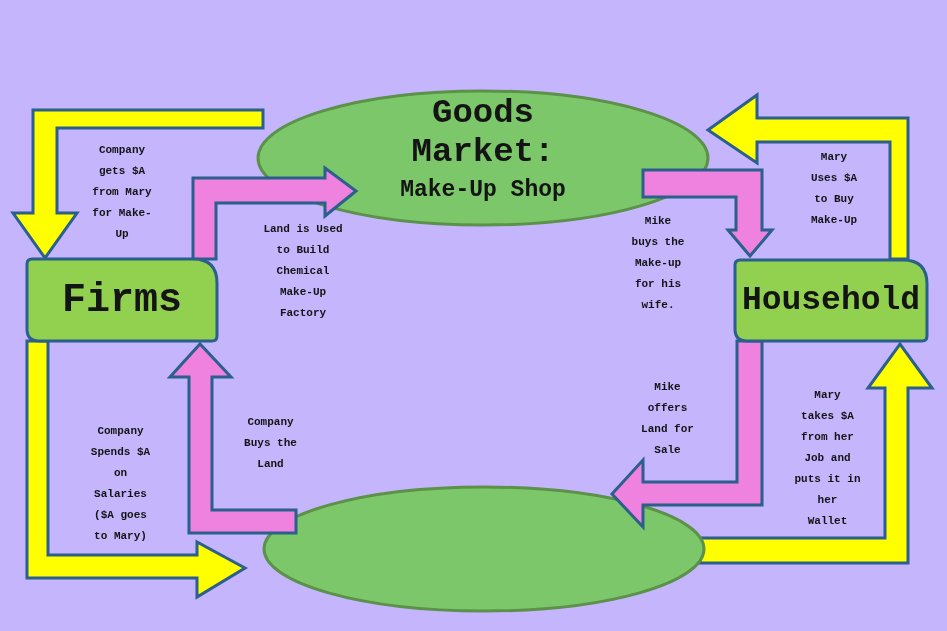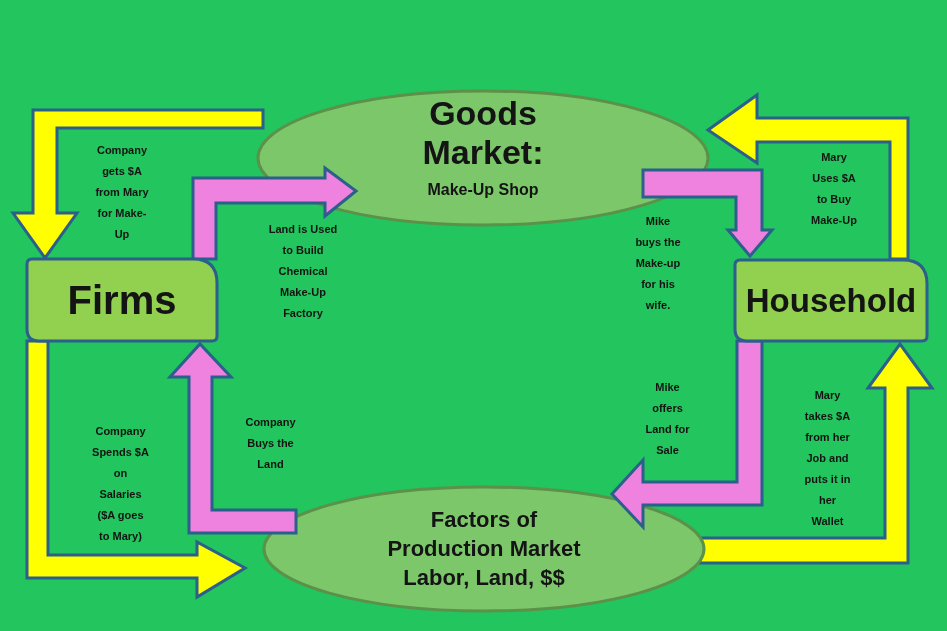--- a/index.html
+++ b/index.html
@@ -1,31 +1,31 @@
 <!DOCTYPE html>
 <html><head>
 <meta charset="utf-8">
 <style>
   html,body { margin:0; padding:0; background:#fff; }
   #stage {
     position:relative; width:947px; height:631px;
-    background:#22c55e; overflow:hidden;
-    font-family:Liberation Sans, sans-serif;
+    background:#c4b5fd; overflow:hidden;
+    font-family:Liberation Mono, monospace;
   }
   #arrows-svg { position:absolute; left:0; top:0; }
   .yellow-arrow { fill:#FFFF00; stroke:#2B5F8C; stroke-width:3; stroke-linejoin:miter; }
   .pink-arrow   { fill:#EE82DE; stroke:#2B5F8C; stroke-width:3; stroke-linejoin:miter; }
   .ellipse-node { fill:#7DC76B; stroke:#5C9149; stroke-width:3; }
   .box-node     { fill:#92D050; stroke:#2B5F8C; stroke-width:3; }
 
   .txt { position:absolute; color:#141414; font-weight:bold; text-align:center; }
   .flow-label { font-size:11px; line-height:21px; white-space:pre-line; }
 
   #goods-title    { left:333px; top:94px;  width:300px; font-size:34px; line-height:39px; white-space:pre-line; }
-  #goods-subtitle { left:333px; top:177px; width:300px; font-size:16px; line-height:26px; }
+  #goods-subtitle { left:333px; top:177px; width:300px; font-size:23px; line-height:26px; }
   #factors-label  { left:334px; top:505px; width:300px; font-size:22px; line-height:29px; white-space:pre-line; }
 
   #firms-label     { left:27px;  top:259px; width:190px; height:82px; font-size:40px;
                      display:flex; align-items:center; justify-content:center; }
   #household-label { left:735px; top:260px; width:192px; height:81px; font-size:33px;
                      display:flex; align-items:center; justify-content:center; }
 
   #label-company-gets   { left:52px;  top:140px; width:140px; }
   #label-land-used      { left:218px; top:219px; width:170px; }
   #label-mike-buys      { left:594px; top:211px; width:128px; }
@@ -55,23 +55,20 @@
     <polygon class="pink-arrow" points="296,533 189,533 189,377 170,377 200,344 231,377 212,377 212,510 296,510"></polygon>
     <polygon class="pink-arrow" points="737,341 737,482 643,482 643,460 612,494 643,527 643,505 762,505 762,341"></polygon>
 
     <path class="box-node" d="M 32,259 H 193 Q 217,259 217,283 V 336 Q 217,341 212,341 H 39 Q 27,341 27,329 V 264 Q 27,259 32,259 Z"></path>
     <path class="box-node" d="M 740,260 H 903 Q 927,260 927,284 V 336 Q 927,341 922,341 H 747 Q 735,341 735,329 V 265 Q 735,260 740,260 Z"></path>
   </svg>
 
   <div class="txt" id="goods-title">Goods
 Market:</div>
   <div class="txt" id="goods-subtitle">Make-Up Shop</div>
-  <div class="txt" id="factors-label">Factors of
-Production Market
-Labor, Land, $$</div>
   <div class="txt" id="household-label">Household</div>
   <div class="txt" id="firms-label">Firms</div>
 
   <div class="txt flow-label" id="label-company-gets">Company
 gets $A
 from Mary
 for Make-
 Up</div>
   <div class="txt flow-label" id="label-land-used">Land is Used
 to Build

